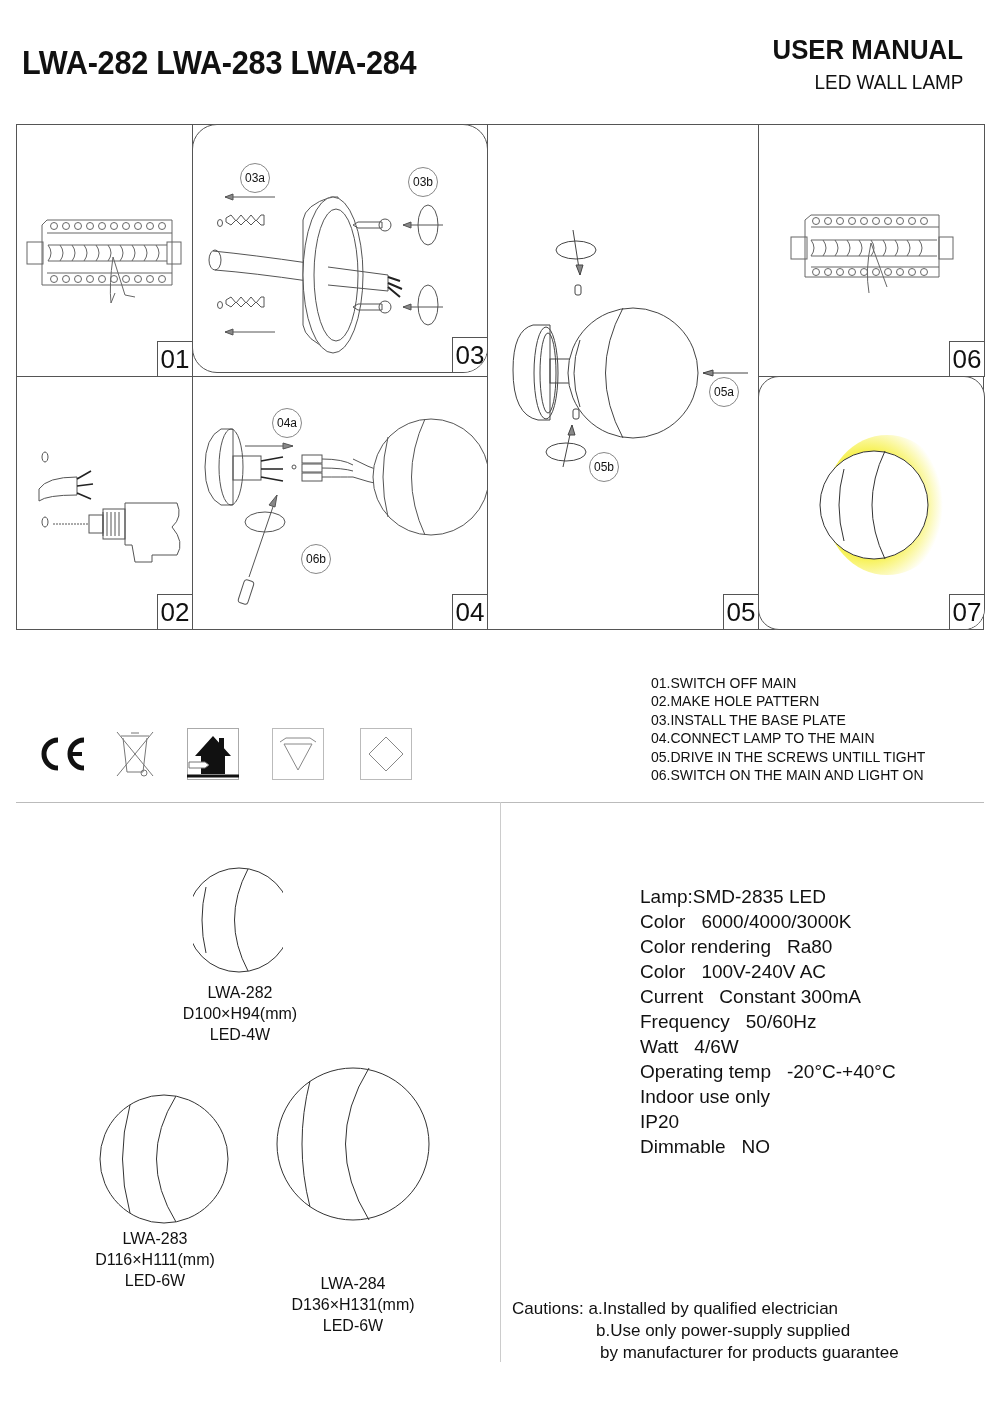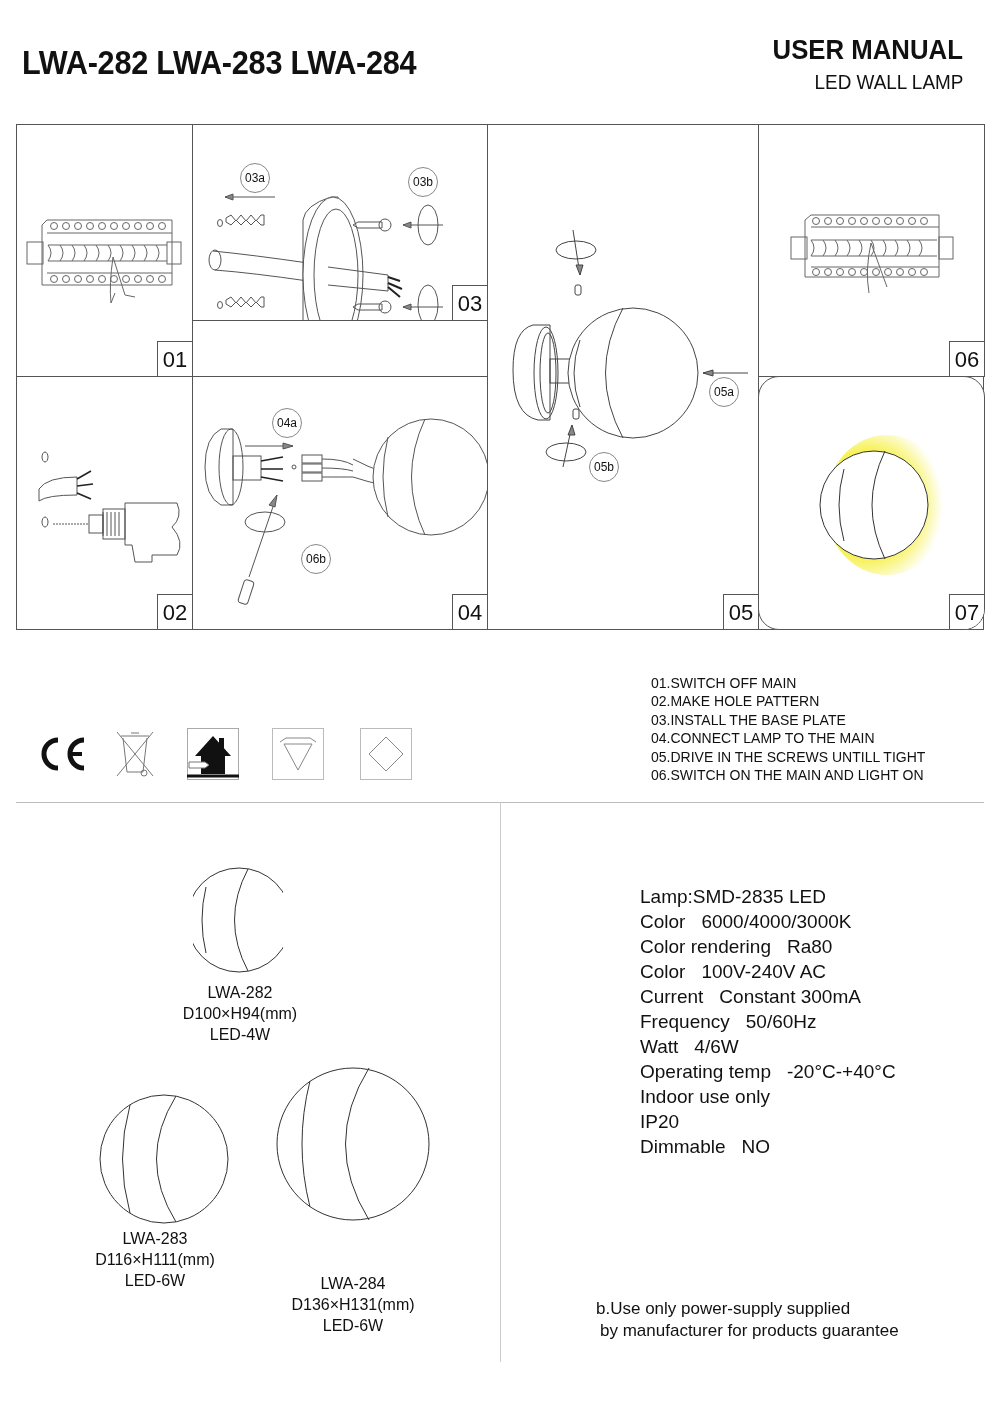--- a/index.html
+++ b/index.html
@@ -9,21 +9,21 @@
   .abs { position: absolute; }
 
   
   .doc-title { left: 22px; top: 44px; font-size: 33px; font-weight: bold; letter-spacing: -0.3px; transform: scaleX(0.93); transform-origin: left; }
   .manual-title { right: 37px; top: 34px; font-size: 28px; font-weight: bold; text-align: right; transform: scaleX(0.92); transform-origin: right; }
   .manual-sub { right: 37px; top: 70px; font-size: 21px; text-align: right; transform: scaleX(0.9); transform-origin: right; }
 
   
   .grid { left: 16px; top: 124px; width: 968px; height: 506px; border: 1px solid #555; }
   .panel { position: absolute; border: 1px solid #555; background: #fff; overflow: hidden; }
-  .step-num { position: absolute; right: 0; bottom: 0; width: 35px; height: 35px; border-left: 1px solid #555; border-top: 1px solid #555; font-size: 22px; text-align: center; line-height: 35px; background: #fff; }
+  .step-num { position: absolute; right: 0; bottom: 0; width: 35px; height: 35px; border-left: 1px solid #555; border-top: 1px solid #555; font-size: 26px; text-align: center; line-height: 35px; background: #fff; }
   .panel svg { position: absolute; left: 0; top: 0; }
 
   .callout { position: absolute; width: 30px; height: 30px; border: 1px solid #888; border-radius: 50%; font-size: 12px; text-align: center; line-height: 28px; background: #fff; }
 
   
   .steps { left: 651px; top: 674px; font-size: 14px; line-height: 18.4px; }
   .steps div { white-space: nowrap; }
 
   
   .cert { position: absolute; top: 728px; height: 52px; }
@@ -87,21 +87,21 @@
           <path d="M31 120 q6 8 0 16 M43 120 q6 8 0 16 M55 120 q6 8 0 16 M67 120 q6 8 0 16 M79 120 q6 8 0 16 M91 120 q6 8 0 16 M103 120 q6 8 0 16 M115 120 q6 8 0 16 M127 120 q6 8 0 16 M139 120 q6 8 0 16"></path>
           <line x1="31" y1="120" x2="150" y2="120"></line>
             <line x1="31" y1="136" x2="150" y2="136"></line>
         </g>
         <path d="M96 132 L108 170 L118 172 M96 132 Q92 160 94 178 M94 178 L98 168"></path>
       </g>
     </svg>
     <div class="step-num">01</div>
   </div>
 
-  <div class="panel" style="left:175px;top:-1px;width:296px;height:197px;">
+  <div class="panel" style="left:175px;top:-1px;width:296px;height:249px;border-radius:25px;">
     <svg width="296" height="253">
       <g stroke="#555" fill="none" stroke-width="1">
 
         <line x1="32" y1="72" x2="82" y2="72"></line>
           <path d="M32 72 l8 -3 v6 z" fill="#888"></path>
         <line x1="32" y1="207" x2="82" y2="207"></line>
           <path d="M32 207 l8 -3 v6 z" fill="#888"></path>
 
         <ellipse cx="27" cy="98" rx="2.5" ry="3.5"></ellipse>
         <path d="M33 93 l5 -3 l5 6 l5 -6 l5 6 l5 -6 l5 6 l5 -6 l3 0 l0 10 l-3 0 l-5 -5 l-5 5 l-5 -5 l-5 5 l-5 -5 l-5 5 l-5 -3 z"></path>
@@ -377,15 +377,16 @@
   <div class="spec-row"><span>Current</span><span class="gap"></span><span>Constant 300mA</span></div>
   <div class="spec-row"><span>Frequency</span><span class="gap"></span><span>50/60Hz</span></div>
   <div class="spec-row"><span>Watt</span><span class="gap"></span><span>4/6W</span></div>
   <div class="spec-row"><span>Operating temp</span><span class="gap"></span><span>-20°C-+40°C</span></div>
   <div class="spec-row"><span>Indoor use only</span></div>
   <div class="spec-row"><span>IP20</span></div>
   <div class="spec-row"><span>Dimmable</span><span class="gap"></span><span>NO</span></div>
 </div>
 
 <div class="abs cautions">
+  <div><span>Cautions:</span> <span>a.Installed by qualified electrician</span></div>
   <div class="indent">b.Use only power-supply supplied</div>
   <div class="indent2">by manufacturer for products guarantee</div>
 </div>
 
 </body></html>

